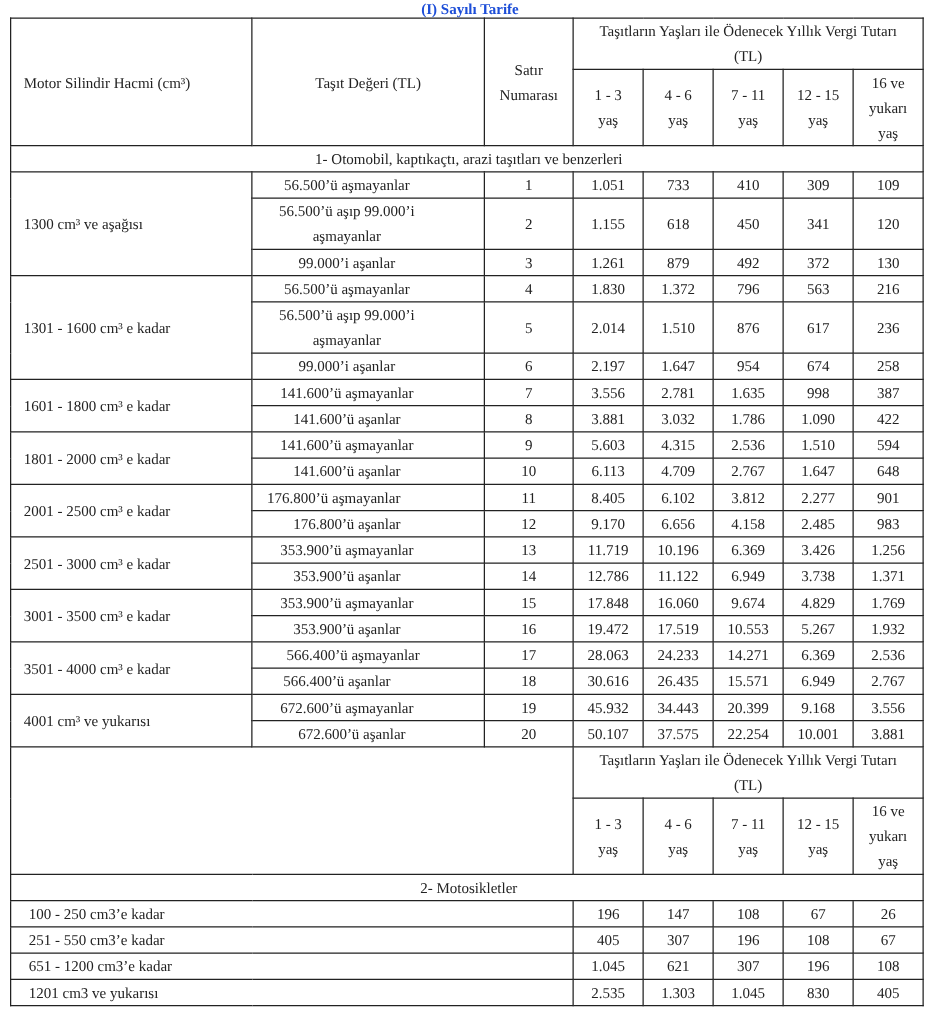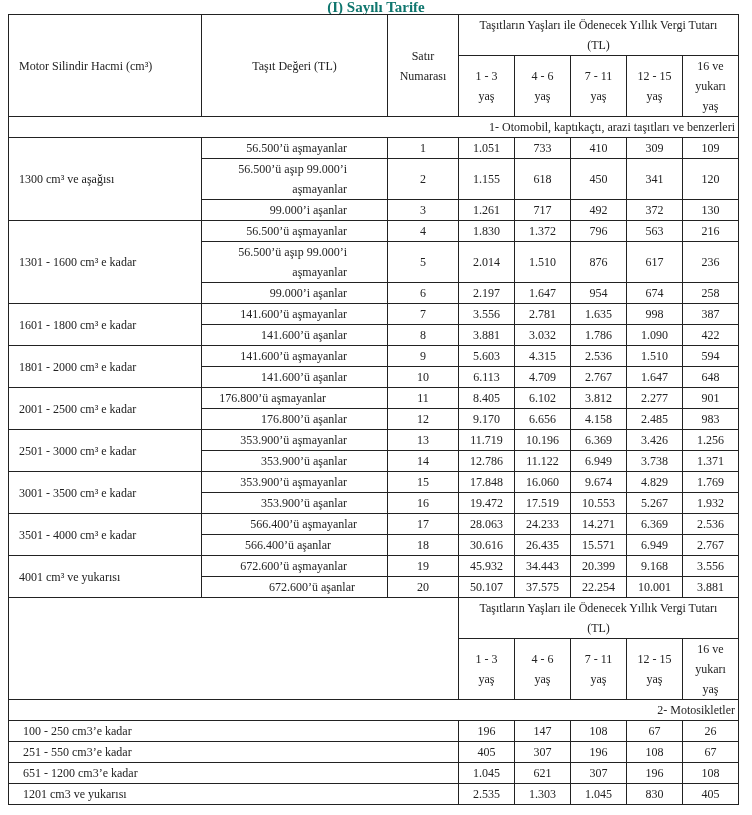--- a/index.html
+++ b/index.html
@@ -1,26 +1,26 @@
 <!DOCTYPE html>
 <html><head>
 <meta charset="utf-8">
 <style>
   html, body { margin: 0; padding: 0; background: #ffffff; }
   body { width: 752px; height: 815px; overflow: hidden; position: relative;
          font-family: "Liberation Serif", "DejaVu Serif", serif; color: #222; }
   .title { position: absolute; top: 0; left: 0; width: 752px; text-align: center;
-           font-weight: bold; font-size: 15px; line-height: 14px; color: #0f766e; }
+           font-weight: bold; font-size: 12px; line-height: 14px; color: #1d4ed8; }
   table.tarife { position: absolute; left: 8px; top: 14px; border-collapse: collapse;
                  table-layout: fixed; width: 730px; font-size: 12px; }
   table.tarife td { border: 1px solid #222; padding: 0 3px; line-height: 20px;
                     vertical-align: middle; overflow: hidden; }
   .c { text-align: center; }
   .l { text-align: left; padding-left: 10px !important; }
-  .l2 { text-align: right; padding-left: 6px !important; }
+  .l2 { text-align: center; padding-left: 6px !important; }
   .moto { padding-left: 14px !important; }
   .hdr-main td { line-height: 21px; }
   .sec td { line-height: 20px; }
   .r1 { height: 20px; }
   .r2 { height: 41px; }
 </style>
 </head>
 <body>
 
 <div class="title">(I) Sayılı Tarife</div>
@@ -69,21 +69,21 @@
         <td class="c">1.155</td>
         <td class="c">618</td>
         <td class="c">450</td>
         <td class="c">341</td>
         <td class="c">120</td>
       </tr>
       <tr class="r1">
         <td class="l2" style="padding-right:40px">99.000’i aşanlar</td>
         <td class="c">3</td>
         <td class="c">1.261</td>
-        <td class="c">717</td>
+        <td class="c">879</td>
         <td class="c">492</td>
         <td class="c">372</td>
         <td class="c">130</td>
       </tr>
       <tr class="r1">
         <td rowspan="3" class="l">1301 - 1600 cm³ e kadar</td>
         <td class="l2" style="padding-right:40px">56.500’ü aşmayanlar</td>
         <td class="c">4</td>
         <td class="c">1.830</td>
         <td class="c">1.372</td>

